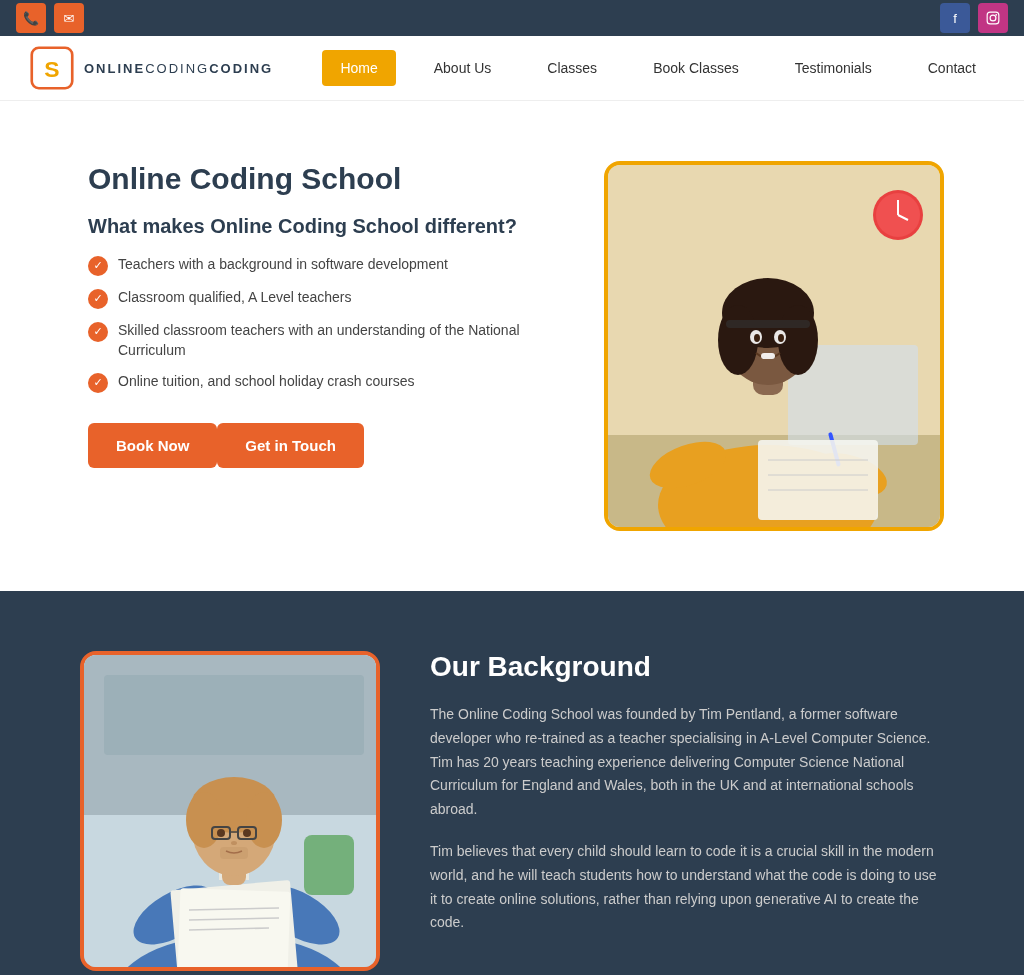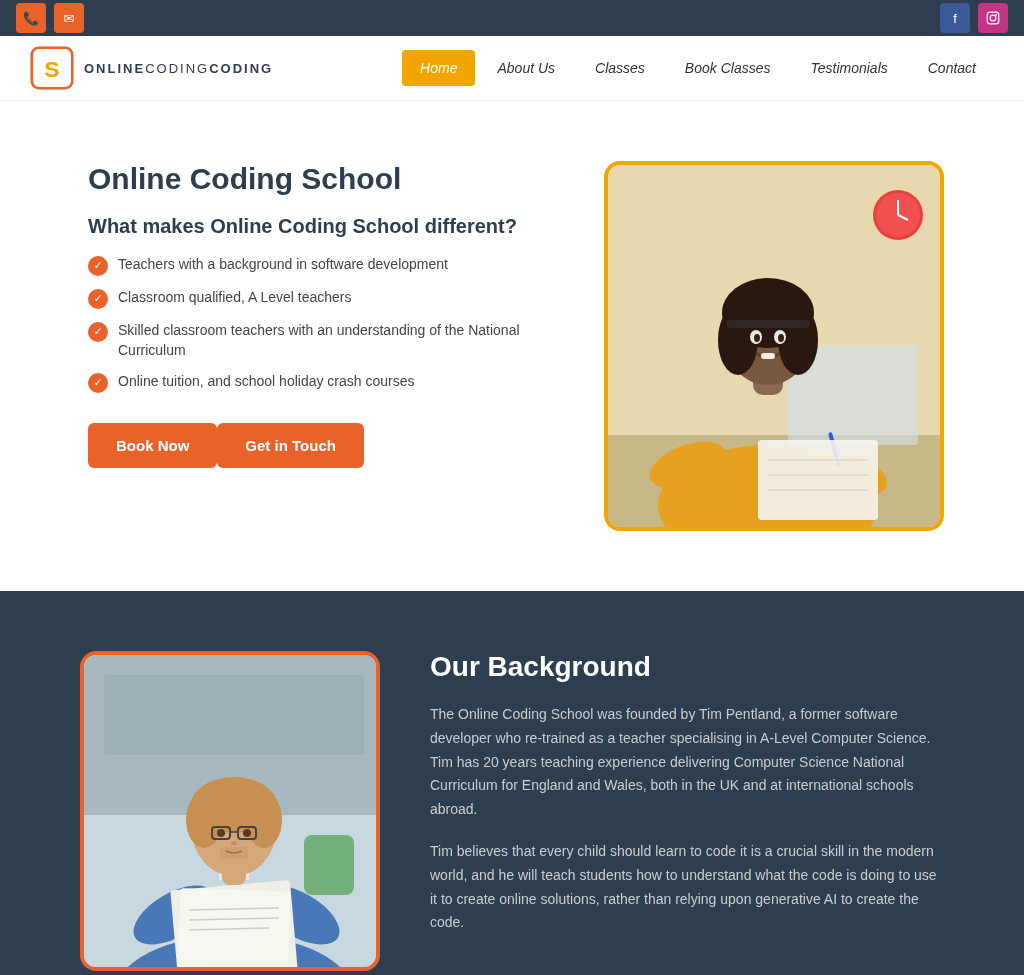--- a/index.html
+++ b/index.html
@@ -42,21 +42,21 @@
     .logo {
       display: flex;
       align-items: center;
       gap: 10px;
       margin-right: auto;
     }
     .logo-text { display: flex; flex-direction: row; }
     .logo-text .line1 { font-size: 13px; font-weight: bold; color: #2d3e50; letter-spacing: 2px; }
     .logo-text .line2 { font-size: 13px; font-weight: normal; color: #2d3e50; letter-spacing: 2px; }
     .logo-text .line3 { font-size: 13px; font-weight: bold; color: #2d3e50; letter-spacing: 2px; }
-    .nav-links { display: flex; align-items: flex-end; gap: 4px; font-style: italic; }
+    .nav-links { display: flex; align-items: flex-end; gap: 20px; }
     .nav-link {
       padding: 10px 18px;
       text-decoration: none;
       font-size: 14px;
       color: #333;
       border-radius: 3px;
       cursor: pointer;
     }
     .nav-link.active { background: #f0a500; color: #fff; border-radius: 4px; }
 

